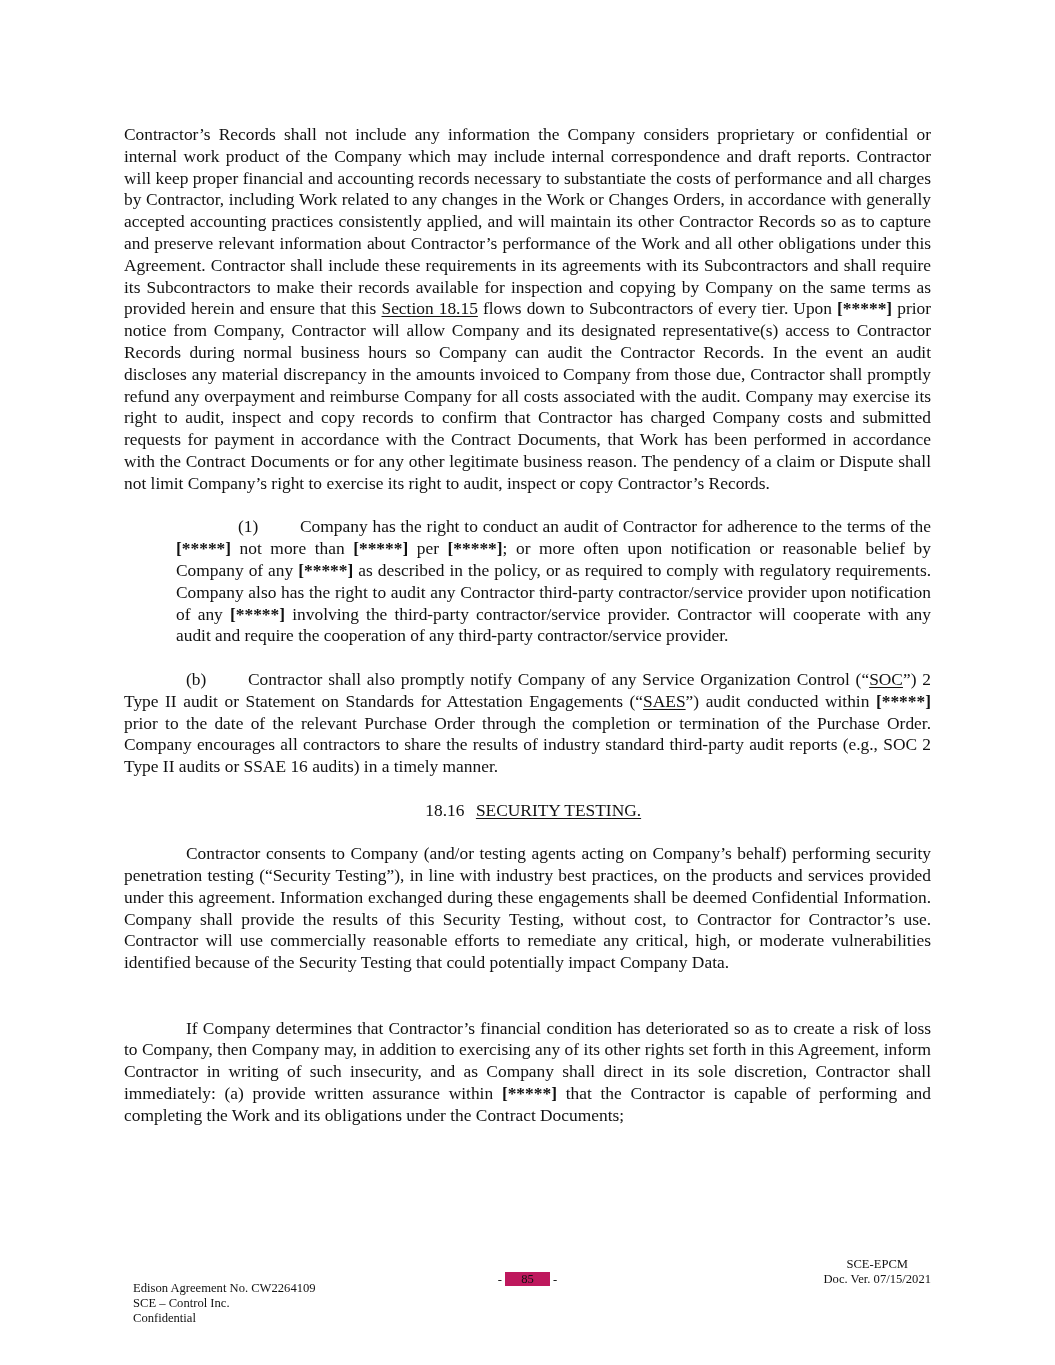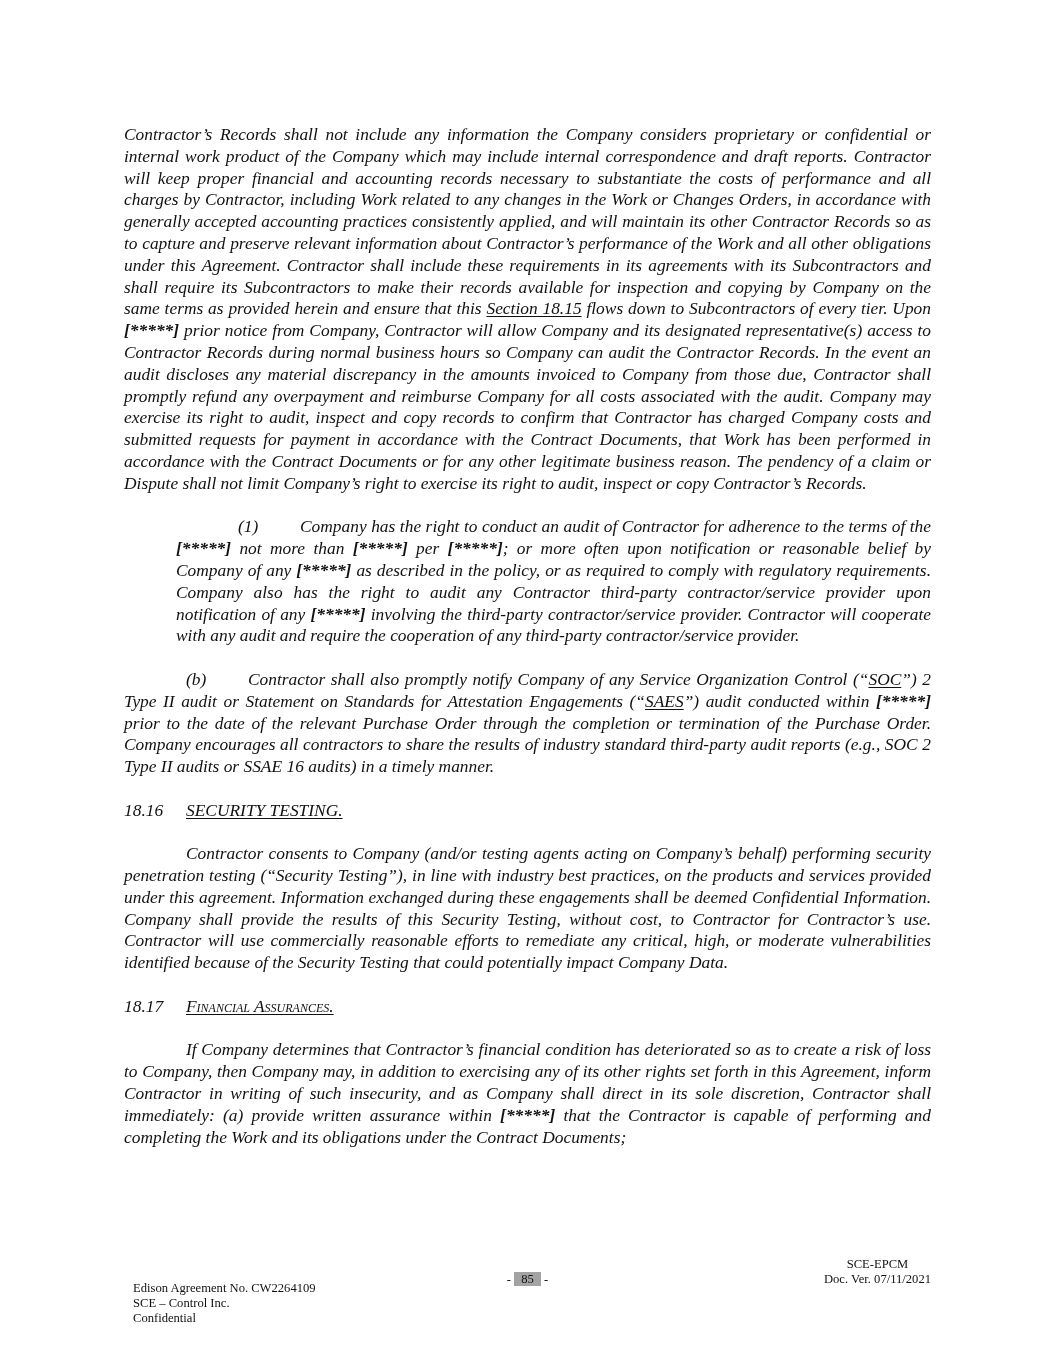--- a/index.html
+++ b/index.html
@@ -1,39 +1,39 @@
 <!DOCTYPE html>
 <html><head>
 <meta charset="utf-8">
 <style>
   html, body { margin: 0; padding: 0; background: #ffffff; }
   body { width: 1055px; height: 1365px; position: relative; overflow: hidden; color: #111; }
   .page {
     position: absolute; left: 124px; top: 124px; width: 807px;
     font-family: "Liberation Serif", serif; font-size: 17.4px; line-height: 21.8px;
   }
-  p { margin: 0; text-align: justify; font-style: italic; }
+  p { margin: 0; text-align: justify; }
   .gap { height: 21.8px; }
   .indent { text-indent: 62px; }
   .sub { margin-left: 52px; text-indent: 62px; }
   .sub .num { display: inline-block; width: 62px; text-indent: 0; }
   .num-b { display: inline-block; width: 62px; text-indent: 0; }
   .red { font-weight: bold; }
   u { text-decoration: underline; text-underline-offset: 2px; }
-  .heading { text-align: left; }
+  .heading { text-align: center; }
   .heading .hnum { display: inline-block; width: 62px; }
   .sc { font-variant: small-caps; }
   .footer {
     position: absolute; left: 124px; top: 1257px; width: 807px;
     font-family: "Liberation Serif", serif; font-size: 12.6px; line-height: 15px; color: #111;
   }
   .footer .left { position: absolute; left: 9px; top: 0; margin-top: 24px; }
   .footer .right { position: absolute; right: 0; top: 0; text-align: center; }
   .footer .center { position: absolute; left: 0; width: 100%; top: 15px; text-align: center; }
-  .pg { background: #a3a3a3; padding: 0 7px; }
+  .pg { background: #be185d; padding: 0 16px; }
 </style>
 </head>
 <body>
 
 <div class="page">
 
   <p><span>Contractor’s Records shall not include any information the Company considers proprietary or confidential or internal work product of the Company which may include internal correspondence and draft reports. Contractor will keep proper financial and accounting records necessary to substantiate the costs of performance and all charges by Contractor, including Work related to any changes in the Work or Changes Orders, in accordance with generally accepted accounting practices consistently applied, and will maintain its other Contractor Records so as to capture and preserve relevant information about Contractor’s performance of the Work and all other obligations under this Agreement.  Contractor shall include these requirements in its agreements with its Subcontractors and shall require its Subcontractors to make their records available for inspection and copying by Company on the same terms as provided herein and ensure that this </span><u>Section 18.15</u><span> flows down to Subcontractors of every tier.  Upon </span><span class="red">[*****]</span><span> prior notice from Company, Contractor will allow Company and its designated representative(s) access to Contractor Records during normal business hours so Company can audit the Contractor Records.  In the event an audit discloses any material discrepancy in the amounts invoiced to Company from those due, Contractor shall promptly refund any overpayment and reimburse Company for all costs associated with the audit.  Company may exercise its right to audit, inspect and copy records to confirm that Contractor has charged Company costs and submitted requests for payment in accordance with the Contract Documents, that Work has been performed in accordance with the Contract Documents or for any other legitimate business reason.  The pendency of a claim or Dispute shall not limit Company’s right to exercise its right to audit, inspect or copy Contractor’s Records.</span></p>
 
   <div class="gap"></div>
 
@@ -46,32 +46,31 @@
   <div class="gap"></div>
 
   <p class="heading"><span class="hnum">18.16</span><u>SECURITY TESTING.</u></p>
 
   <div class="gap"></div>
 
   <p class="indent">Contractor consents to Company (and/or testing agents acting on Company’s behalf) performing security penetration testing (“Security Testing”), in line with industry best practices, on the products and services provided under this agreement. Information exchanged during these engagements shall be deemed Confidential Information. Company shall provide the results of this Security Testing, without cost, to Contractor for Contractor’s use.  Contractor will use commercially reasonable efforts to remediate any critical, high, or moderate vulnerabilities identified because of the Security Testing that could potentially impact Company Data.</p>
 
   <div class="gap"></div>
 
-  <p class="heading"><span class="hnum">18.17</span><u class="sc">Financial Assurances.</u></p>
 
   <div class="gap"></div>
 
   <p class="indent"><span>If Company determines that Contractor’s financial condition has deteriorated so as to create a risk of loss to Company, then Company may, in addition to exercising any of its other rights set forth in this Agreement, inform Contractor in writing of such insecurity, and as Company shall direct in its sole discretion, Contractor shall immediately: (a) provide written assurance within </span><span class="red">[*****]</span><span> that the Contractor is capable of performing and completing the Work and its obligations under the Contract Documents;</span></p>
 
 </div>
 
 <div class="footer">
   <div class="left">
     <div>Edison Agreement No. CW2264109</div>
     <div>SCE – Control Inc.</div>
     <div>Confidential</div>
   </div>
   <div class="center"><span>- </span><span class="pg">85</span><span> -</span></div>
   <div class="right">
     <div>SCE-EPCM</div>
-    <div>Doc. Ver. 07/11/2021</div>
+    <div>Doc. Ver. 07/15/2021</div>
   </div>
 </div>
 
 </body></html>

